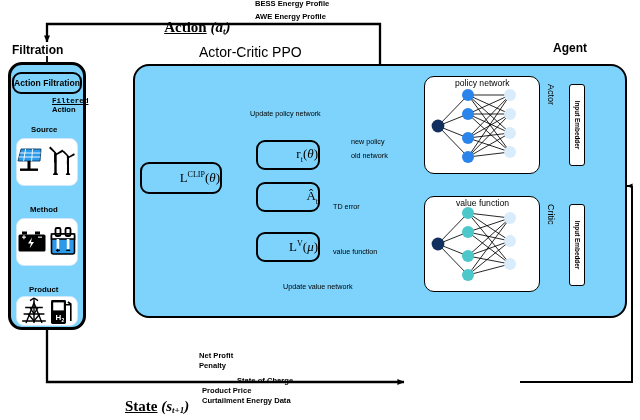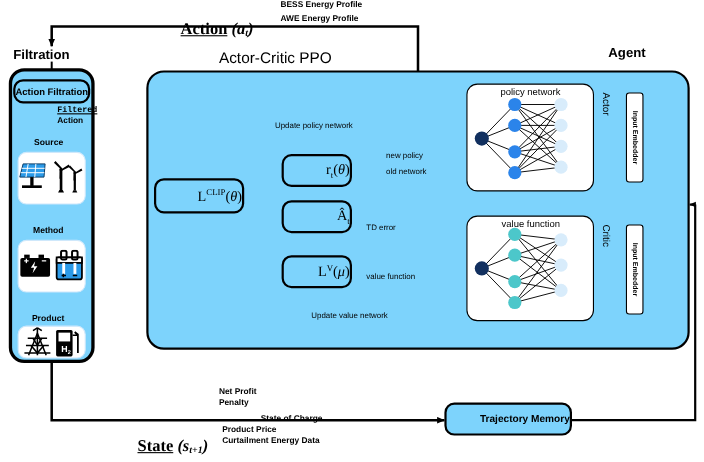--- a/index.html
+++ b/index.html
@@ -293,17 +293,14 @@
   <div class="t tiny-b abs" style="left:199px;top:352px;">Net Profit</div>
   <div class="t tiny-b abs" style="left:199px;top:362px;">Penalty</div>
 
   <div class="t bigserif abs" style="left:110px;top:381px;">
     <span class="ul">State</span><span> </span><span class="ital">(s</span><span class="sub">t+1</span><span class="ital">)</span>
   </div>
   <div class="t tiny-b abs" style="left:220px;top:377px;margin-left:17px;">State of Charge</div>
   <div class="t tiny-b abs" style="left:202px;top:387px;">Product Price</div>
   <div class="t tiny-b abs" style="left:202px;top:397px;">Curtailment Energy Data</div>
 
-  <div class="rbox" style="left:404px;top:366px;width:116px;height:30px;">
-    <span style="font-size:9.2px;font-weight:bold;">Trajectory Memory</span>
-  </div>
 
 </div>
 
 </body></html>

